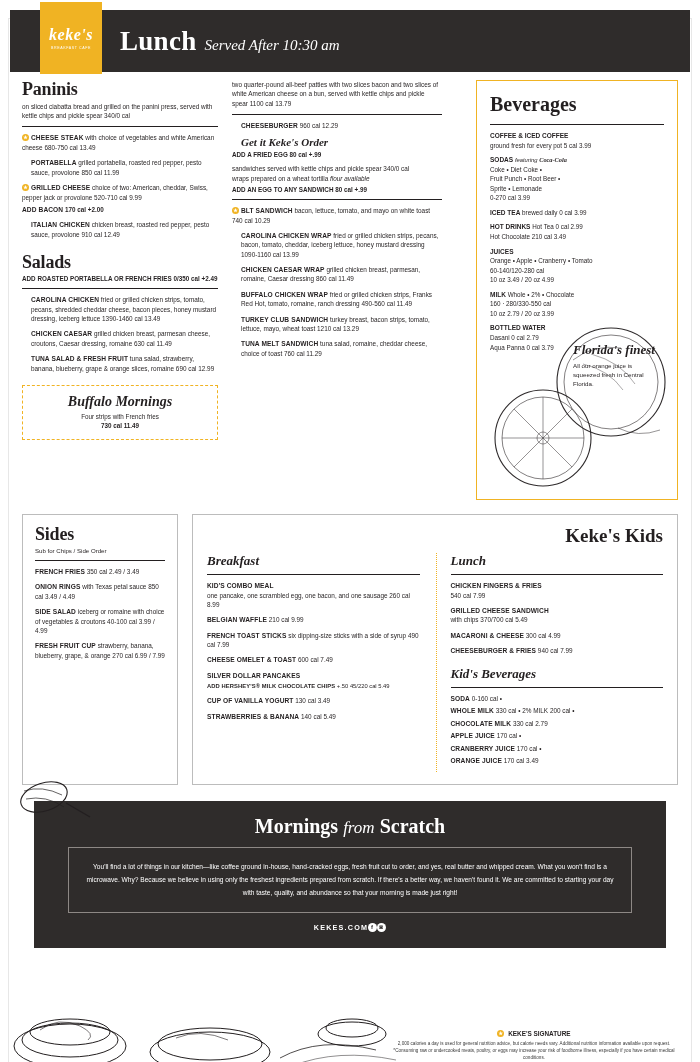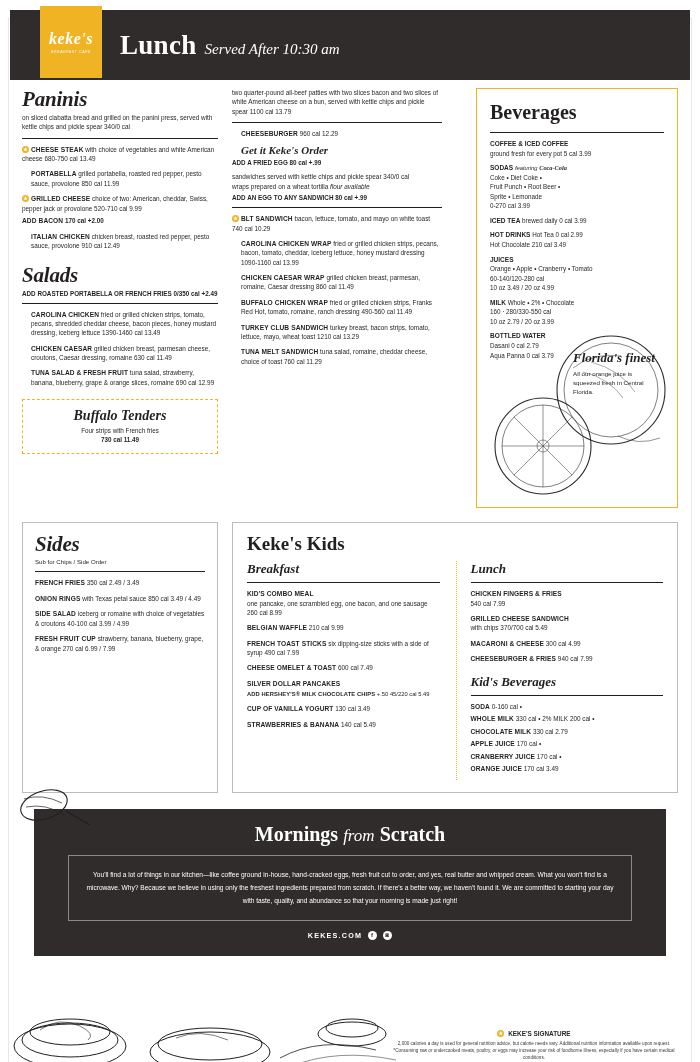--- a/index.html
+++ b/index.html
@@ -6,21 +6,21 @@
   body {
     width:700px; height:1062px;
     font-family:"Liberation Sans", sans-serif;
     background:#ffffff; color:#231f20;
     position:relative; overflow:hidden;
   }
   .page { position:relative; width:700px; height:1062px; background:#fff; padding:0; }
 
   
   .header {
-    position:relative; height:70px; background:#2f2c2b; margin:10px 10px 0 10px;
+    position:relative; height:62px; background:#2f2c2b; margin:10px 10px 0 10px;
     display:flex; align-items:center;
   }
   .logo-box {
     width:62px; height:72px; background:#f0b323; margin-left:30px; margin-top:-6px;
     display:flex; flex-direction:column; align-items:center; justify-content:center;
     color:#fff;
   }
   .logo-main { font-family:"Liberation Serif", serif; font-style:italic; font-weight:bold; font-size:16px; letter-spacing:.5px; }
   .logo-sub { font-size:3.6px; letter-spacing:.6px; margin-top:2px; text-transform:uppercase;}
   .header-title { color:#fff; margin-left:18px; display:flex; align-items:baseline; gap:8px;}
@@ -28,22 +28,22 @@
   .header-title .served { font-family:"Liberation Serif", serif; font-style:italic; font-size:15px; }
 
   
   .body-wrap { padding:8px 22px 0 22px; }
   .cols { display:flex; gap:14px; align-items:flex-start; }
   .col1 { width:196px; }
   .col2 { width:210px; }
   .col3 { width:222px; }
 
   h2.sec {
-    font-family:"Liberation Serif", serif; font-weight:bold; font-size:21px;
-    letter-spacing:-.2px; line-height:1.05; margin-bottom:3px;font-style:italic;
+    font-family:"Liberation Serif", serif; font-weight:bold; font-size:18px;
+    letter-spacing:-.2px; line-height:1.05; margin-bottom:3px;
   }
   .sec-note { font-size:6.4px; line-height:1.45; margin-bottom:6px; }
   .rule { border-top:1px solid #231f20; margin:5px 0 6px 0; }
 
   .item { font-size:6.4px; line-height:1.45; margin-bottom:6px; }
   .item b { font-weight:bold; font-size:6.6px; letter-spacing:.1px; }
   .sig { display:inline-block; width:7px; height:7px; border-radius:50%; background:#f0b323;
          color:#fff; font-size:5px; text-align:center; line-height:7px; font-weight:bold;
          margin-right:2px; vertical-align:1px;}
   .indent { margin-left:9px; }
@@ -70,38 +70,38 @@
   
   .dashed {
     border:1px dashed #f0b323; text-align:center; padding:8px 6px 10px 6px; margin-top:12px;
   }
   .dashed .t { font-family:"Liberation Serif", serif; font-style:italic; font-weight:bold; font-size:14px;}
   .dashed .s { font-size:6.3px; margin-top:3px;}
   .dashed .p { font-size:6.3px; font-weight:bold; margin-top:2px;}
 
   
   .lower { display:flex; gap:14px; margin-top:14px; padding:0 22px;}
-  .sides-box { width:196px; border:1px solid #bcbcbc; padding:10px 12px 12px 12px; }
+  .sides-box { width:156px; border:1px solid #bcbcbc; padding:10px 12px 12px 12px; }
   .kids-box { flex:1; border:1px solid #bcbcbc; padding:10px 14px 12px 14px; }
-  .kids-title { font-family:"Liberation Serif", serif; font-weight:bold; font-size:19px; margin-bottom:6px;}
+  .kids-title { font-family:"Liberation Serif", serif; font-weight:bold; font-size:19px; margin-bottom:6px;text-align:right;}
   .kids-cols { display:flex; gap:16px; }
   .kids-col { flex:1; }
   .kids-col.right { border-left:1px dotted #f0b323; padding-left:14px;}
   .kcat { font-family:"Liberation Serif", serif; font-style:italic; font-weight:bold; font-size:13px; margin-bottom:5px;}
   .sub { font-size:6.1px; margin-bottom:6px;}
 
   
   .mornings {
     margin:16px 34px 0 34px; background:#2f2c2b; color:#fff; padding:14px 34px 16px 34px;
     text-align:center; position:relative;
   }
   .mornings .mt { font-family:"Liberation Serif", serif; font-weight:bold; font-size:20px; margin-bottom:9px;}
   .mornings .mt i { font-style:italic; font-weight:normal; font-size:17px;font-family:Liberation Serif, serif;}
   .mbox { border:1px solid #8d8885; padding:12px 14px; font-size:6.6px; line-height:2.0; }
-  .site { font-size:7.2px; font-weight:bold; letter-spacing:1.2px; margin-top:10px; display:flex; align-items:flex-start; justify-content:center; gap:6px;}
+  .site { font-size:7.2px; font-weight:bold; letter-spacing:1.2px; margin-top:10px; display:flex; align-items:flex-start; justify-content:center; gap:0;}
   .soc { width:9px;height:9px;border-radius:50%;background:#fff;display:inline-block;color:#2f2c2b;font-size:6px;line-height:9px;text-align:center;font-weight:bold;}
 
   .whisk { position:absolute; left:-20px; top:-24px; width:80px; height:46px;}
 
   
   .footer { position:absolute; bottom:0; left:0; width:700px; height:78px; }
   .footer-art { position:absolute; left:0; bottom:0; width:420px; height:78px; }
   .legend { position:absolute; right:16px; bottom:10px; width:300px; text-align:center;}
   .legend .sigline { font-size:6.4px; font-weight:bold; margin-bottom:4px;}
   .legend .dis { font-size:4.6px; line-height:1.5; color:#3a3a3a;}
@@ -164,21 +164,21 @@
         <div class="item indent">
           <b>CHICKEN CAESAR</b>
           <span>grilled chicken breast, parmesan cheese, croutons, Caesar dressing, romaine 630 cal 11.49</span>
         </div>
         <div class="item indent">
           <b>TUNA SALAD &amp; FRESH FRUIT</b>
           <span>tuna salad, strawberry, banana, blueberry, grape &amp; orange slices, romaine 690 cal 12.99</span>
         </div>
 
         <div class="dashed">
-          <div class="t">Buffalo Tenders</div>
+          <div class="t">Buffalo Mornings</div>
           <div class="s">Four strips with French fries</div>
           <div class="p">730 cal 11.49</div>
         </div>
       </div>
 
       <div class="col2">
         <div class="sec-note">two quarter-pound all-beef patties with two slices bacon and two slices of white American cheese on a bun, served with kettle chips and pickle spear  1100 cal 13.79</div>
         <div class="rule"></div>
         <div class="item indent">
           <b>CHEESEBURGER</b>

